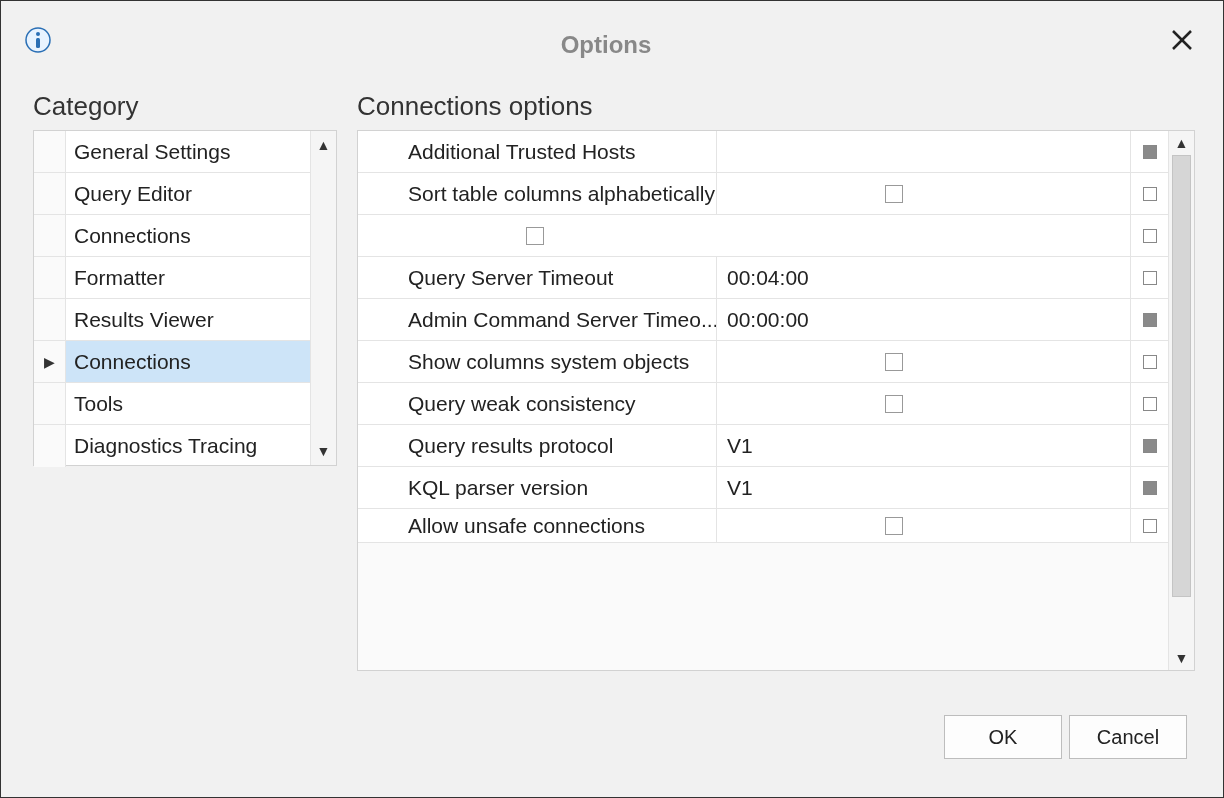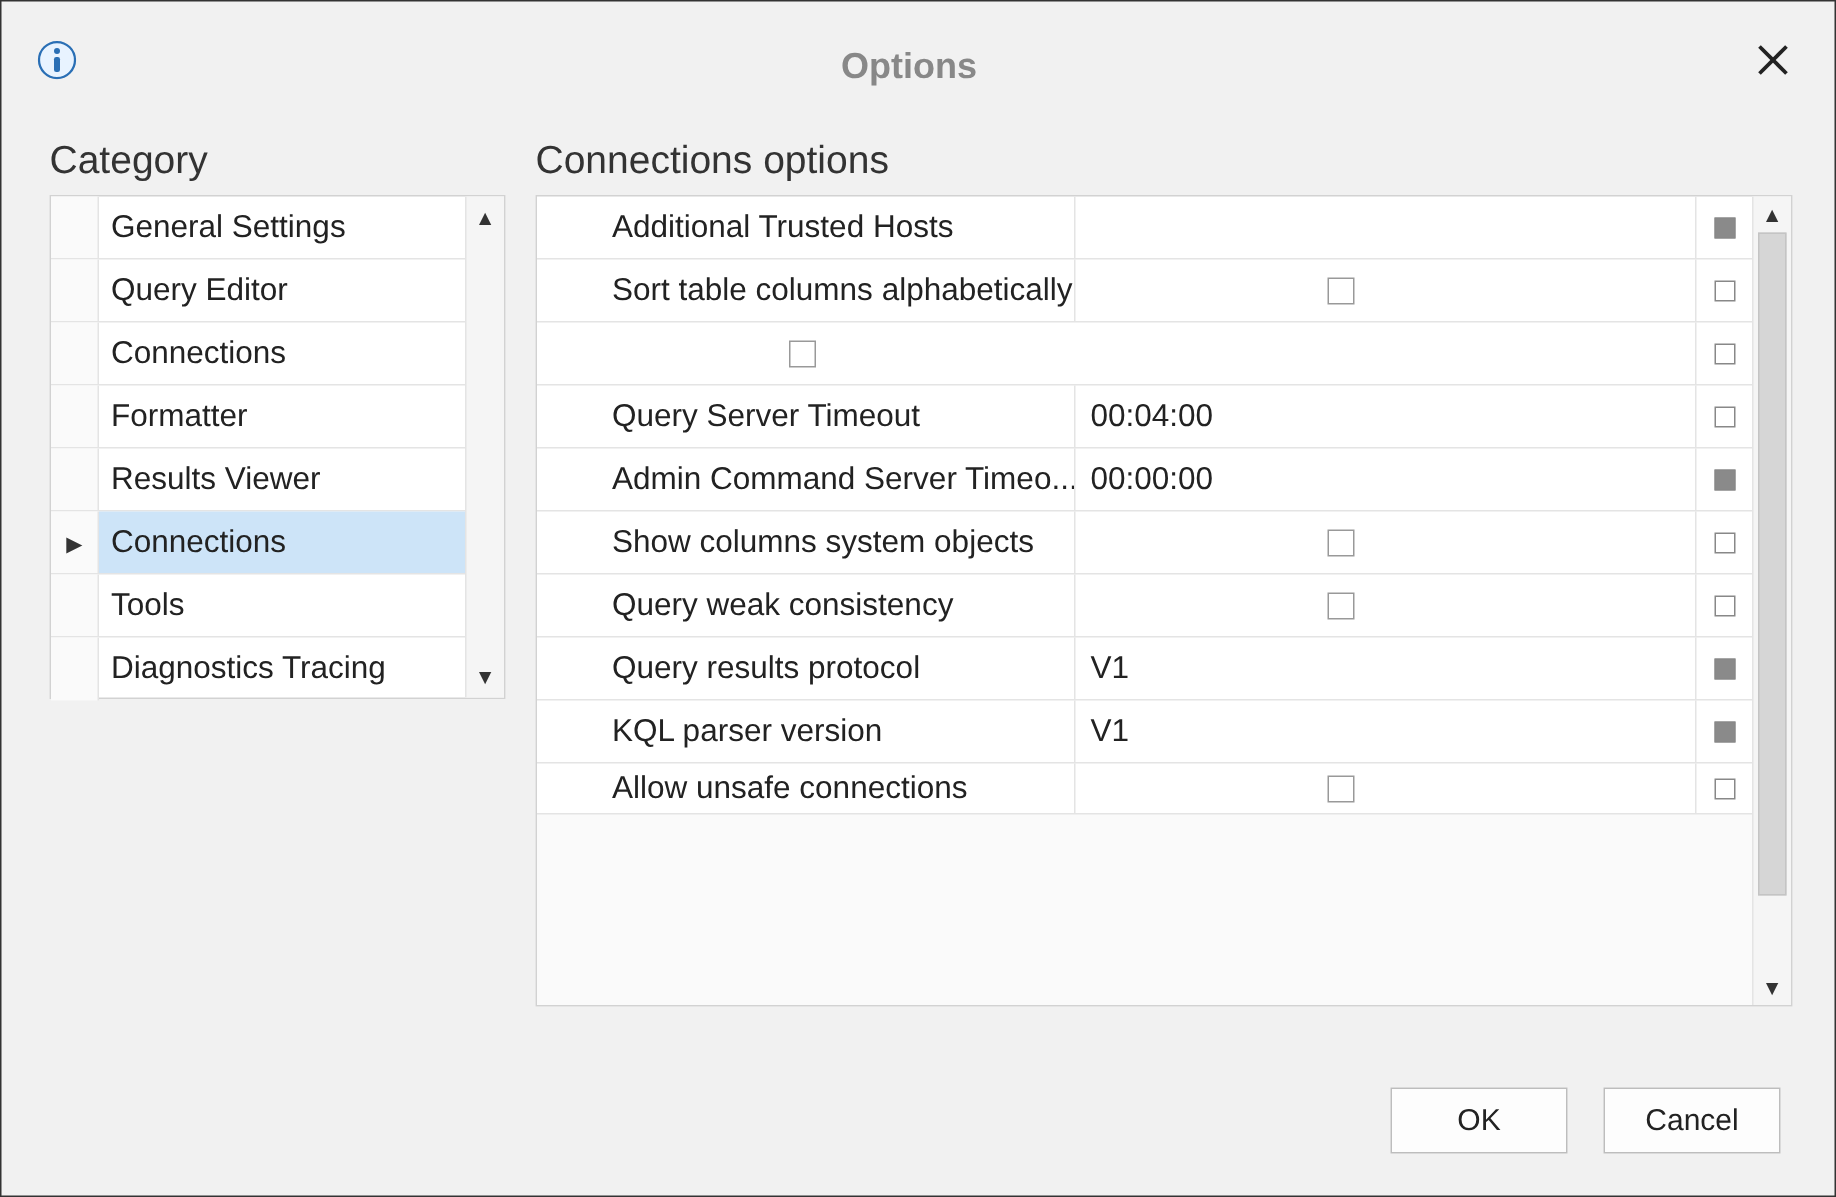--- a/index.html
+++ b/index.html
@@ -30,21 +30,21 @@
     .grid-rows { margin-right: 26px; }
     .grid-row { height: 42px; display: flex; align-items: stretch; border-bottom: 1px solid #e4e4e4; }
     .grid-row .name-cell { flex: 0 0 359px; border-right: 1px solid #e4e4e4; display: flex; align-items: center; padding-left: 50px; font-size: 21px; color: #222; white-space: nowrap; overflow: hidden; text-overflow: ellipsis; }
     .grid-row .val-cell { flex: 1; display: flex; align-items: center; padding-left: 10px; font-size: 21px; color: #222; position: relative; }
     .grid-row .end-cell { flex: 0 0 38px; border-left: 1px solid #e4e4e4; display: flex; align-items: center; justify-content: center; }
     .grid-row.clipped { height: 33px; border-bottom: none; }
     .sqbox { width: 14px; height: 14px; border: 1px solid #888; display: inline-block; }
     .sqbox.filled { background: #8a8a8a; }
     .chk { width: 18px; height: 18px; border: 1px solid #999; display: inline-block; margin-left: 158px; }
     .desc-area { flex: 1; border-top: 1px solid #e4e4e4; background: #fafafa; margin-right: 26px; }
-    .buttons { position: absolute; right: 36px; bottom: 28px; display: flex; gap: 24px; }
+    .buttons { position: absolute; right: 36px; bottom: 38px; display: flex; gap: 7px; }
     .btn { width: 118px; height: 44px; border: 1px solid #bdbdbd; background: #fdfdfd; font-size: 20px; color: #222; display: flex; align-items: center; justify-content: center; cursor: pointer; }
   </style>
 </head>
 <body>
 
 <div class="window">
   <div class="chrome">
     <svg class="info-icon" viewBox="0 0 26 26">
       <circle cx="13" cy="13" r="12" fill="#e8f3ff" stroke="#2a6fb5" stroke-width="1.5"></circle>
       <circle cx="13" cy="7" r="2" fill="#2a6fb5"></circle>

